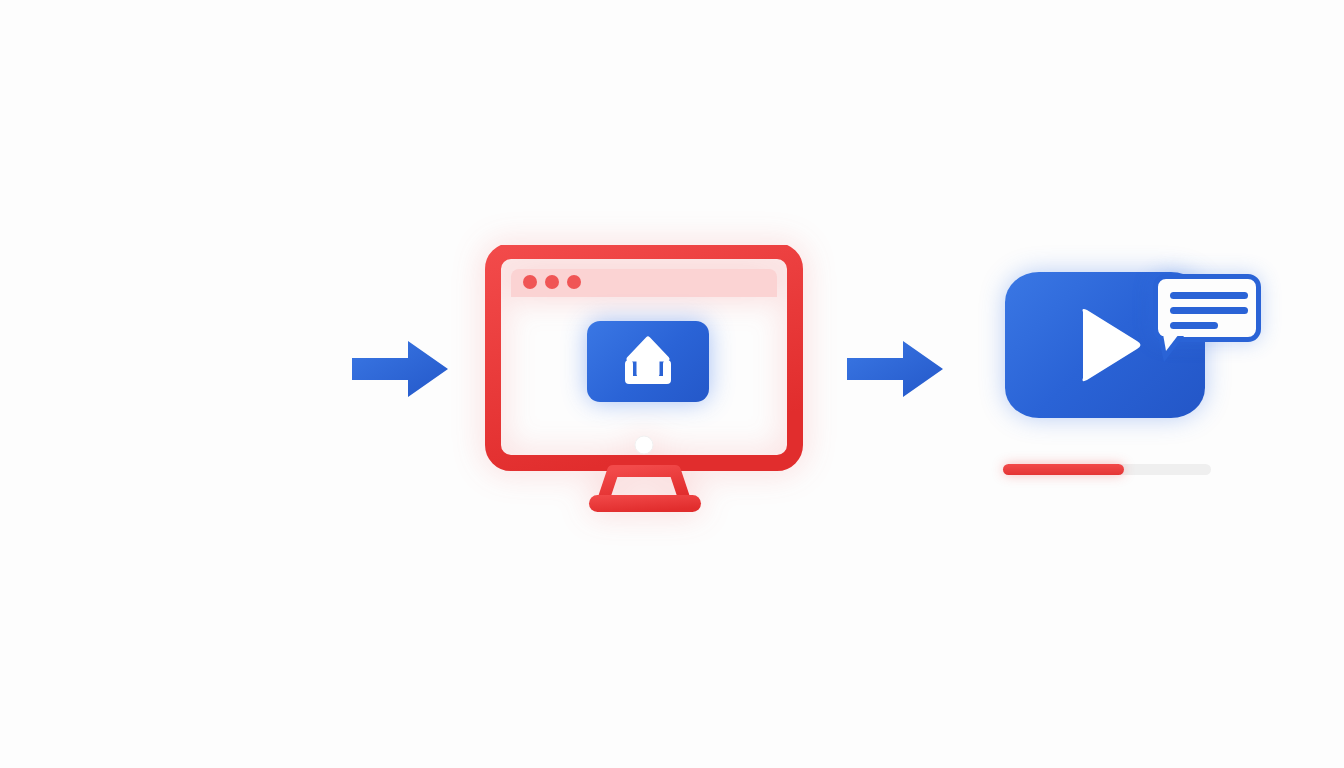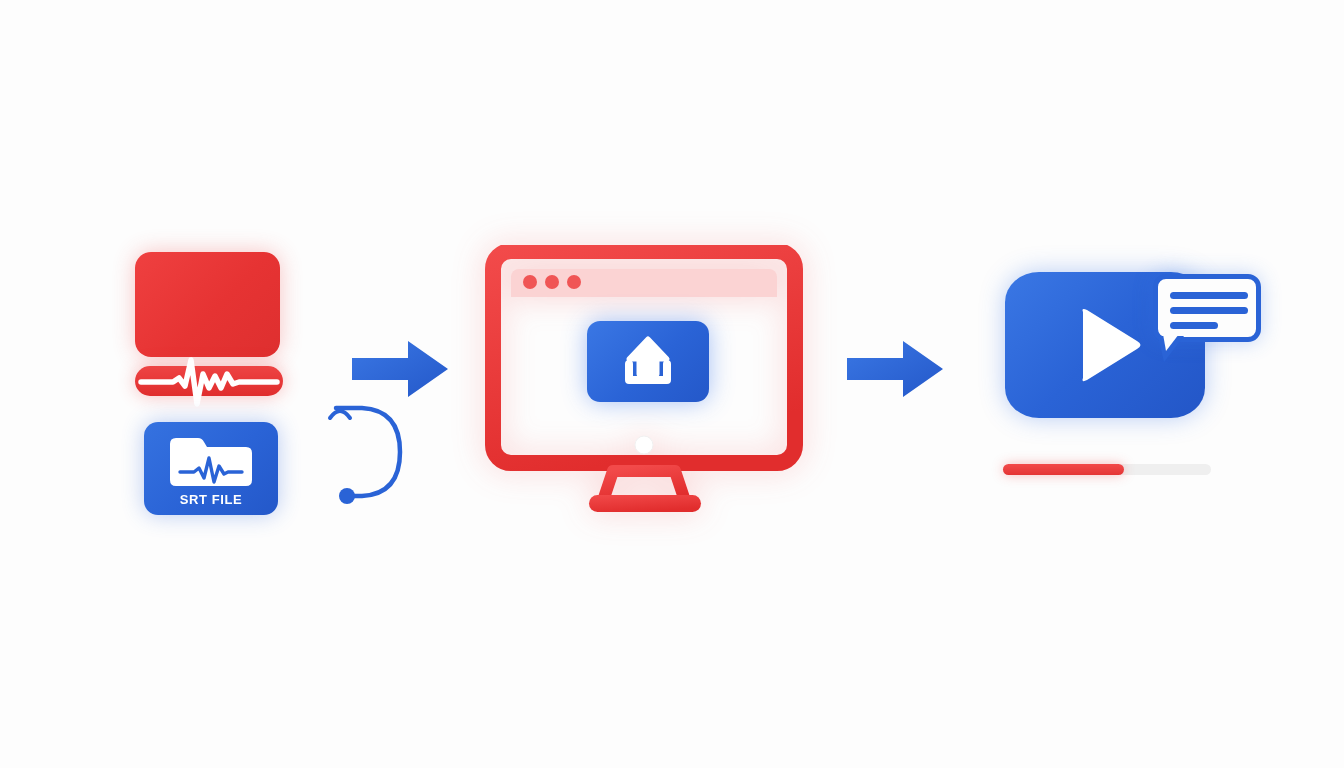--- a/index.html
+++ b/index.html
@@ -228,47 +228,20 @@
     border-radius: 6px;
     background: linear-gradient(180deg, #f24a4a 0%, #e43434 100%);
     box-shadow: 0 0 12px rgba(236, 60, 60, .35);
   }
 </style>
 </head>
 <body>
 
 <div id="stage">
 
-  <div class="node" id="step-source">
-
-    <div class="video-thumb">
-      <svg class="play-tri-white" viewBox="0 0 100 100" width="100" height="100" style="transform:translate(-50%,-50%)">
-        <path d="M36 26 Q34 22 39 24 L72 46 Q77 50 72 54 L39 76 Q34 78 36 74 Z" fill="#ffffff"></path>
-      </svg>
-    </div>
-
-    <div class="audio-pill"></div>
-    <svg class="audio-wave-svg" viewBox="0 0 152 66">
-      <path d="M8 34 L40 34 L46 30 L52 38 L58 12 L64 56 L70 26 L76 40 L82 28 L88 40 L94 26 L100 36 L106 34 L144 34" fill="none" stroke="#ffffff" stroke-width="5.5" stroke-linecap="round" stroke-linejoin="round"></path>
-    </svg>
-
-    <div class="srt-card">
-      <svg class="folder-svg" viewBox="0 0 90 56">
-        <path d="M4 10 Q4 4 10 4 L32 4 Q36 4 38 8 L41 13 L80 13 Q86 13 86 19 L86 46 Q86 52 80 52 L10 52 Q4 52 4 46 Z" fill="#ffffff"></path>
-        <path d="M14 38 L28 38 L33 34 L38 44 L43 24 L48 48 L53 32 L58 40 L62 38 L76 38" fill="none" stroke="#2a63d6" stroke-width="3.4" stroke-linecap="round" stroke-linejoin="round"></path>
-      </svg>
-      <div class="srt-label">SRT FILE</div>
-    </div>
-
-    <svg class="connector-svg" viewBox="0 0 120 130">
-      <path d="M36 8 L62 8 Q100 10 100 52 Q100 94 62 96 L50 96" fill="none" stroke="#2a63d6" stroke-width="4.5" stroke-linecap="round"></path>
-      <circle cx="47" cy="96" r="8" fill="#2a63d6"></circle>
-      <path d="M30 18 Q40 4 50 18" fill="none" stroke="#2a63d6" stroke-width="4" stroke-linecap="round"></path>
-    </svg>
-  </div>
 
   <svg class="arrow" id="arrow-1" viewBox="0 0 100 62">
     <defs>
       <linearGradient id="agrad1" x1="0" y1="0" x2="1" y2="1">
         <stop offset="0%" stop-color="#3a77e4"></stop>
         <stop offset="100%" stop-color="#2458c9"></stop>
       </linearGradient>
     </defs>
     <path d="M2 20 L58 20 L58 3 L98 31 L58 59 L58 42 L2 42 Z" fill="url(#agrad1)"></path>
   </svg>

